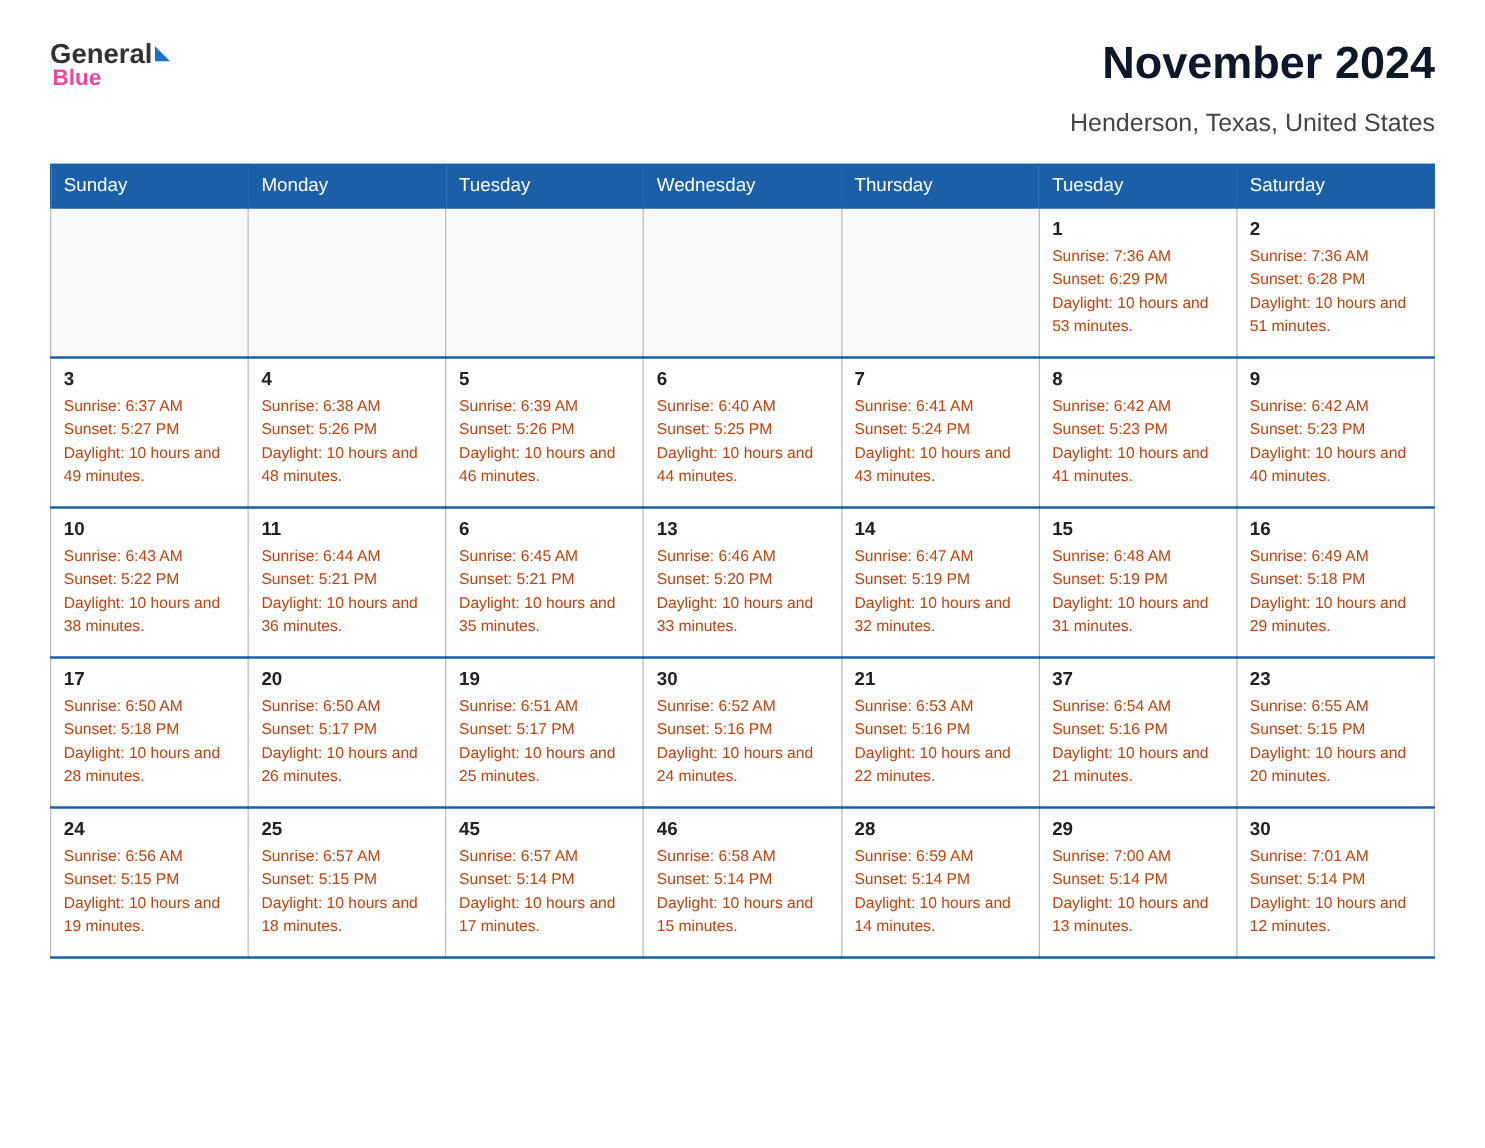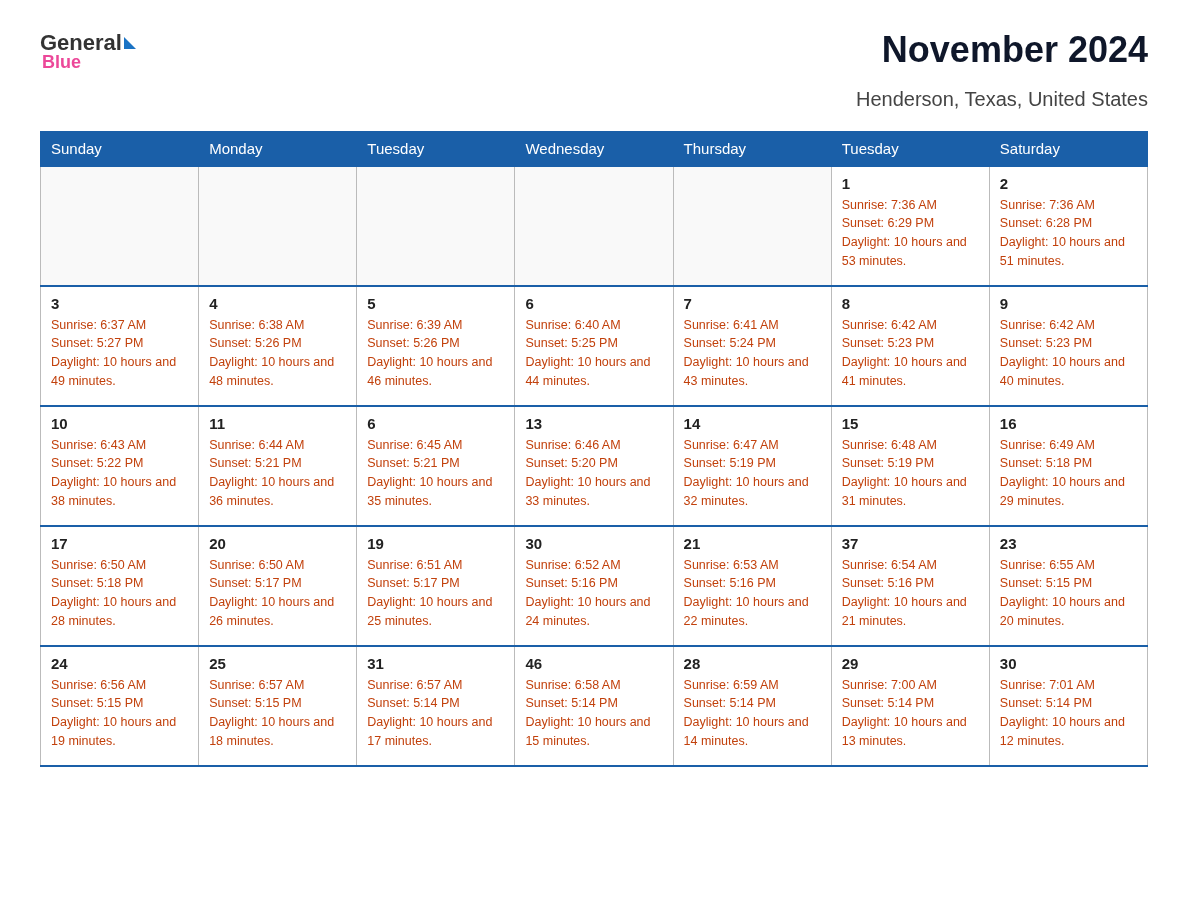--- a/index.html
+++ b/index.html
@@ -239,21 +239,21 @@
       <tr>
         <td>
           <span class="day-number">24</span>
           <div class="day-info">Sunrise: 6:56 AM<br>Sunset: 5:15 PM<br>Daylight: 10 hours and 19 minutes.</div>
         </td>
         <td>
           <span class="day-number">25</span>
           <div class="day-info">Sunrise: 6:57 AM<br>Sunset: 5:15 PM<br>Daylight: 10 hours and 18 minutes.</div>
         </td>
         <td>
-          <span class="day-number">31</span>
+          <span class="day-number">45</span>
           <div class="day-info">Sunrise: 6:57 AM<br>Sunset: 5:14 PM<br>Daylight: 10 hours and 17 minutes.</div>
         </td>
         <td>
           <span class="day-number">46</span>
           <div class="day-info">Sunrise: 6:58 AM<br>Sunset: 5:14 PM<br>Daylight: 10 hours and 15 minutes.</div>
         </td>
         <td>
           <span class="day-number">28</span>
           <div class="day-info">Sunrise: 6:59 AM<br>Sunset: 5:14 PM<br>Daylight: 10 hours and 14 minutes.</div>
         </td>

